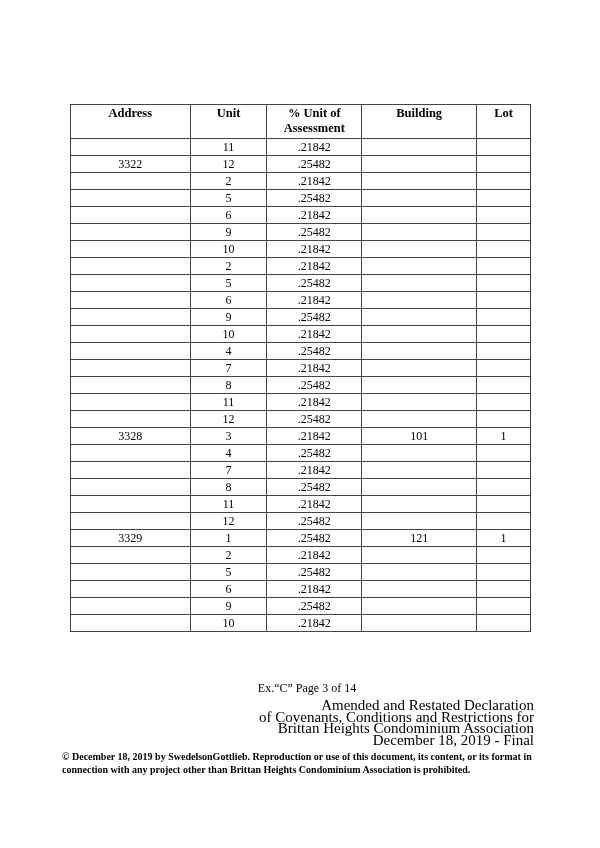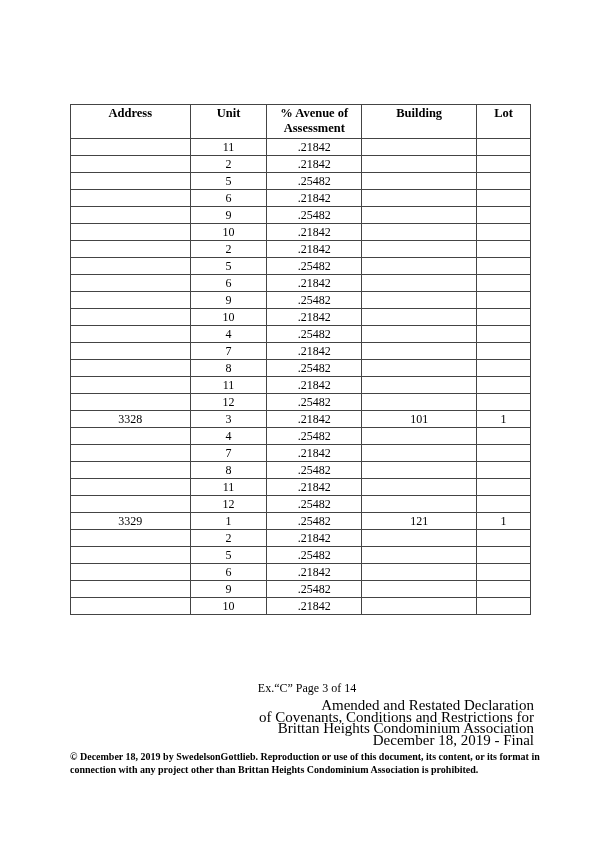--- a/index.html
+++ b/index.html
@@ -55,21 +55,21 @@
     text-align: center;
     font-size: 12px;
   }
   .doc-info {
     position: absolute; top: 700px; right: 66px;
     text-align: right;
     font-size: 15px;
     line-height: 11.5px;
   }
   .copyright {
-    position: absolute; top: 751px; left: 70px;
+    position: absolute; top: 751px; left: 62px;
     width: 500px;
     font-weight: bold;
     font-size: 10px;
     line-height: 12.5px;
   }
   .copyright div { white-space: nowrap; }
 </style>
 </head>
 <body>
 
@@ -80,30 +80,37 @@
       <col class="c-address">
       <col class="c-unit">
       <col class="c-share">
       <col class="c-building">
       <col class="c-lot">
     </colgroup>
     <thead>
       <tr>
         <th>Address</th>
         <th>Unit</th>
-        <th>% Avenue of Assessment</th>
+        <th>% Unit of Assessment</th>
         <th>Building</th>
         <th>Lot</th>
       </tr>
     </thead>
     <tbody>
         <tr>
           <td></td>
           <td>11</td>
           <td>.21842</td>
+          <td></td>
+          <td></td>
+        </tr>
+        <tr>
+          <td>3322</td>
+          <td>12</td>
+          <td>.25482</td>
           <td></td>
           <td></td>
         </tr>
         <tr>
           <td></td>
           <td>2</td>
           <td>.21842</td>
           <td></td>
           <td></td>
         </tr>

